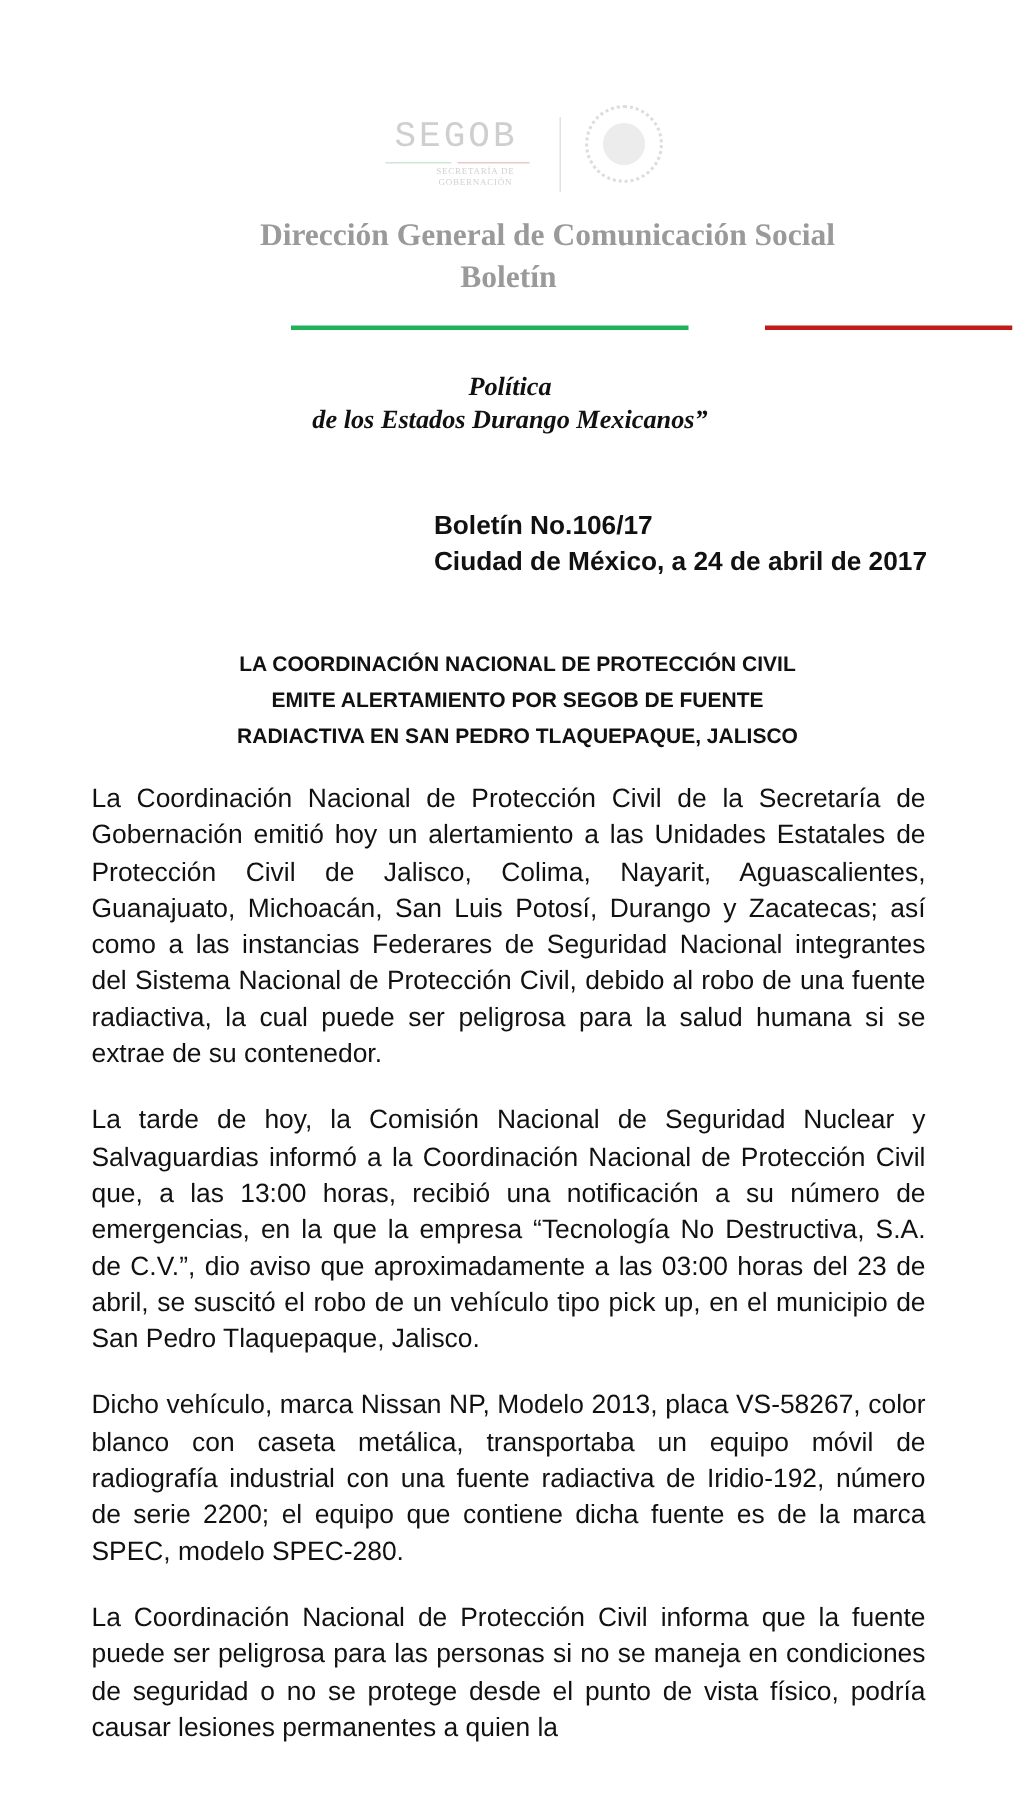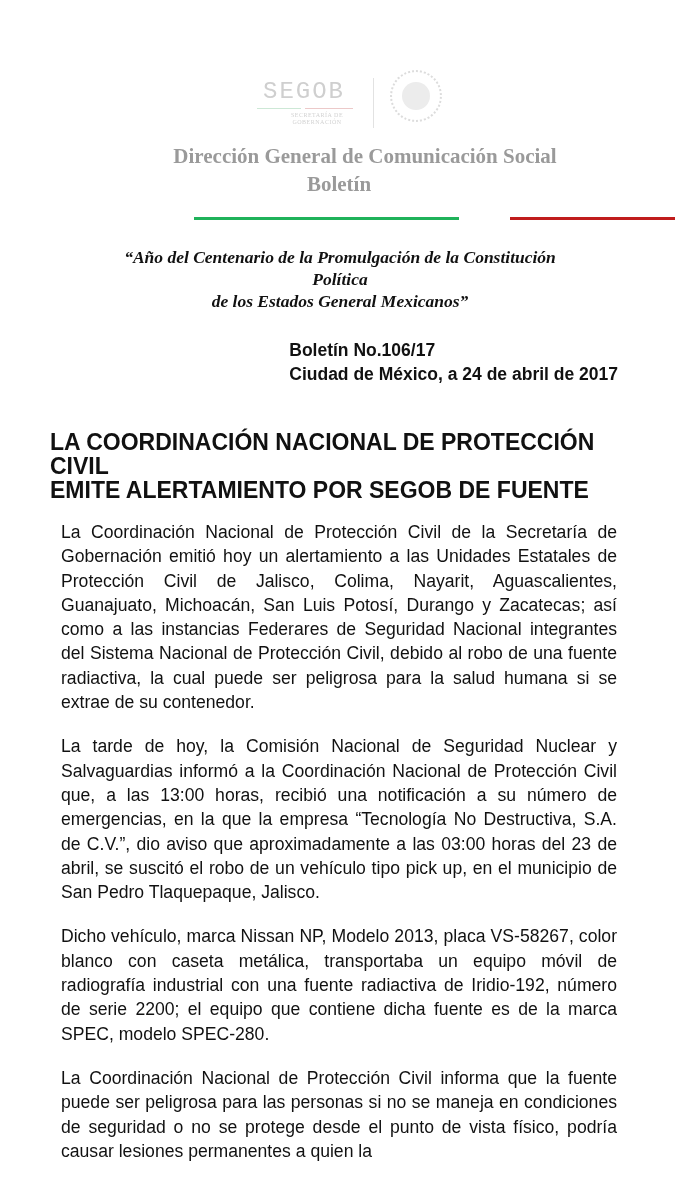--- a/index.html
+++ b/index.html
@@ -45,22 +45,22 @@
   .motto {
     position:absolute; left:60px; top:246px; width:560px; text-align:center;
     font-family:"Liberation Serif", serif; font-style:italic; font-weight:bold;
     font-size:17.5px; line-height:22px; color:#111;
   }
   .bulletin-meta {
     position:absolute; right:57px; top:338px; text-align:left;
     font-weight:bold; font-size:17.5px; line-height:24px; color:#111;
   }
   .headline {
-    position:absolute; left:50px; top:430px; width:590px; text-align:left;
-    font-weight:bold; font-size:23px; line-height:24px; color:#111;
+    position:absolute; left:50px; top:430px; width:590px; text-align:center;
+    font-weight:bold; font-size:14px; line-height:24px; color:#111;
   }
   .body {
     position:absolute; left:61px; top:520px; width:556px;
     font-size:17.6px; line-height:24.3px; color:#111; text-align:justify;
   }
   .body p { margin:0 0 20px 0; }
 </style>
 </head>
 <body>
 
@@ -77,33 +77,33 @@
     <div class="seal-inner"></div>
   </div>
 </div>
 
 <div class="dept-title">Dirección General de Comunicación Social</div>
 <div class="dept-sub">Boletín</div>
 <div class="rule-green"></div>
 <div class="rule-red"></div>
 
 <div class="motto">
-  <div>“Año del Centenario de la Promulgación de la Constitución</div>
   <div>Política</div>
-  <div>de los Estados General Mexicanos”</div>
+  <div>de los Estados Durango Mexicanos”</div>
 </div>
 
 <div class="bulletin-meta">
   <div>Boletín No.106/17</div>
   <div>Ciudad de México, a 24 de abril de 2017</div>
 </div>
 
 <div class="headline">
   <div>LA COORDINACIÓN NACIONAL DE PROTECCIÓN CIVIL</div>
   <div>EMITE ALERTAMIENTO POR SEGOB DE FUENTE</div>
+  <div>RADIACTIVA EN SAN PEDRO TLAQUEPAQUE, JALISCO</div>
 </div>
 
 <div class="body">
   <p>La Coordinación Nacional de Protección Civil de la Secretaría de Gobernación emitió hoy un alertamiento a las Unidades Estatales de Protección Civil de Jalisco, Colima, Nayarit, Aguascalientes, Guanajuato, Michoacán, San Luis Potosí, Durango y Zacatecas; así como a las instancias Federares de Seguridad Nacional integrantes del Sistema Nacional de Protección Civil, debido al robo de una fuente radiactiva, la cual puede ser peligrosa para la salud humana si se extrae de su contenedor.</p>
   <p>La tarde de hoy, la Comisión Nacional de Seguridad Nuclear y Salvaguardias informó a la Coordinación Nacional de Protección Civil que, a las 13:00 horas, recibió una notificación a su número de emergencias, en la que la empresa “Tecnología No Destructiva, S.A. de C.V.”, dio aviso que aproximadamente a las 03:00 horas del 23 de abril, se suscitó el robo de un vehículo tipo pick up, en el municipio de San Pedro Tlaquepaque, Jalisco.</p>
   <p>Dicho vehículo, marca Nissan NP, Modelo 2013, placa VS-58267, color blanco con caseta metálica, transportaba un equipo móvil de radiografía industrial con una fuente radiactiva de Iridio-192, número de serie 2200; el equipo que contiene dicha fuente es de la marca SPEC, modelo SPEC-280.</p>
   <p>La Coordinación Nacional de Protección Civil informa que la fuente puede ser peligrosa para las personas si no se maneja en condiciones de seguridad o no se protege desde el punto de vista físico, podría causar lesiones permanentes a quien la</p>
 </div>
 
 </body></html>

